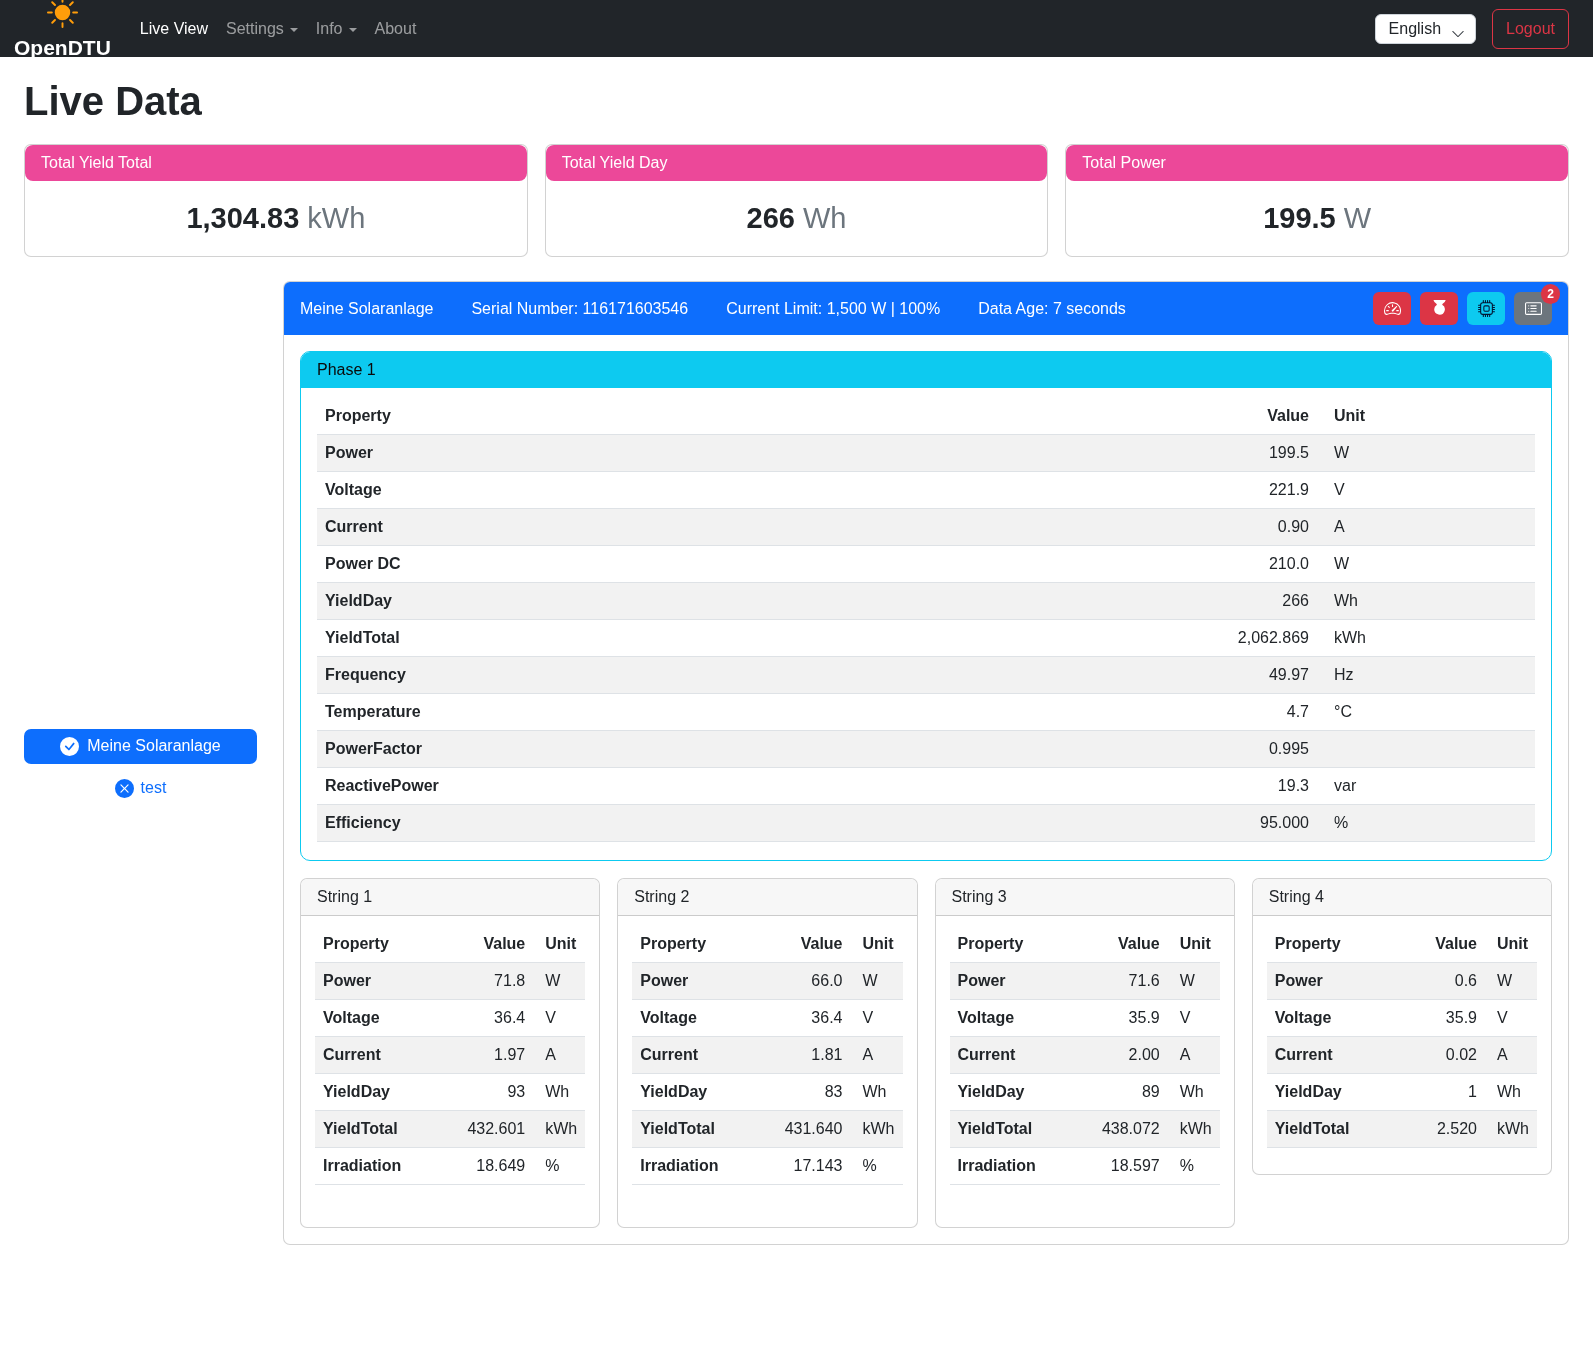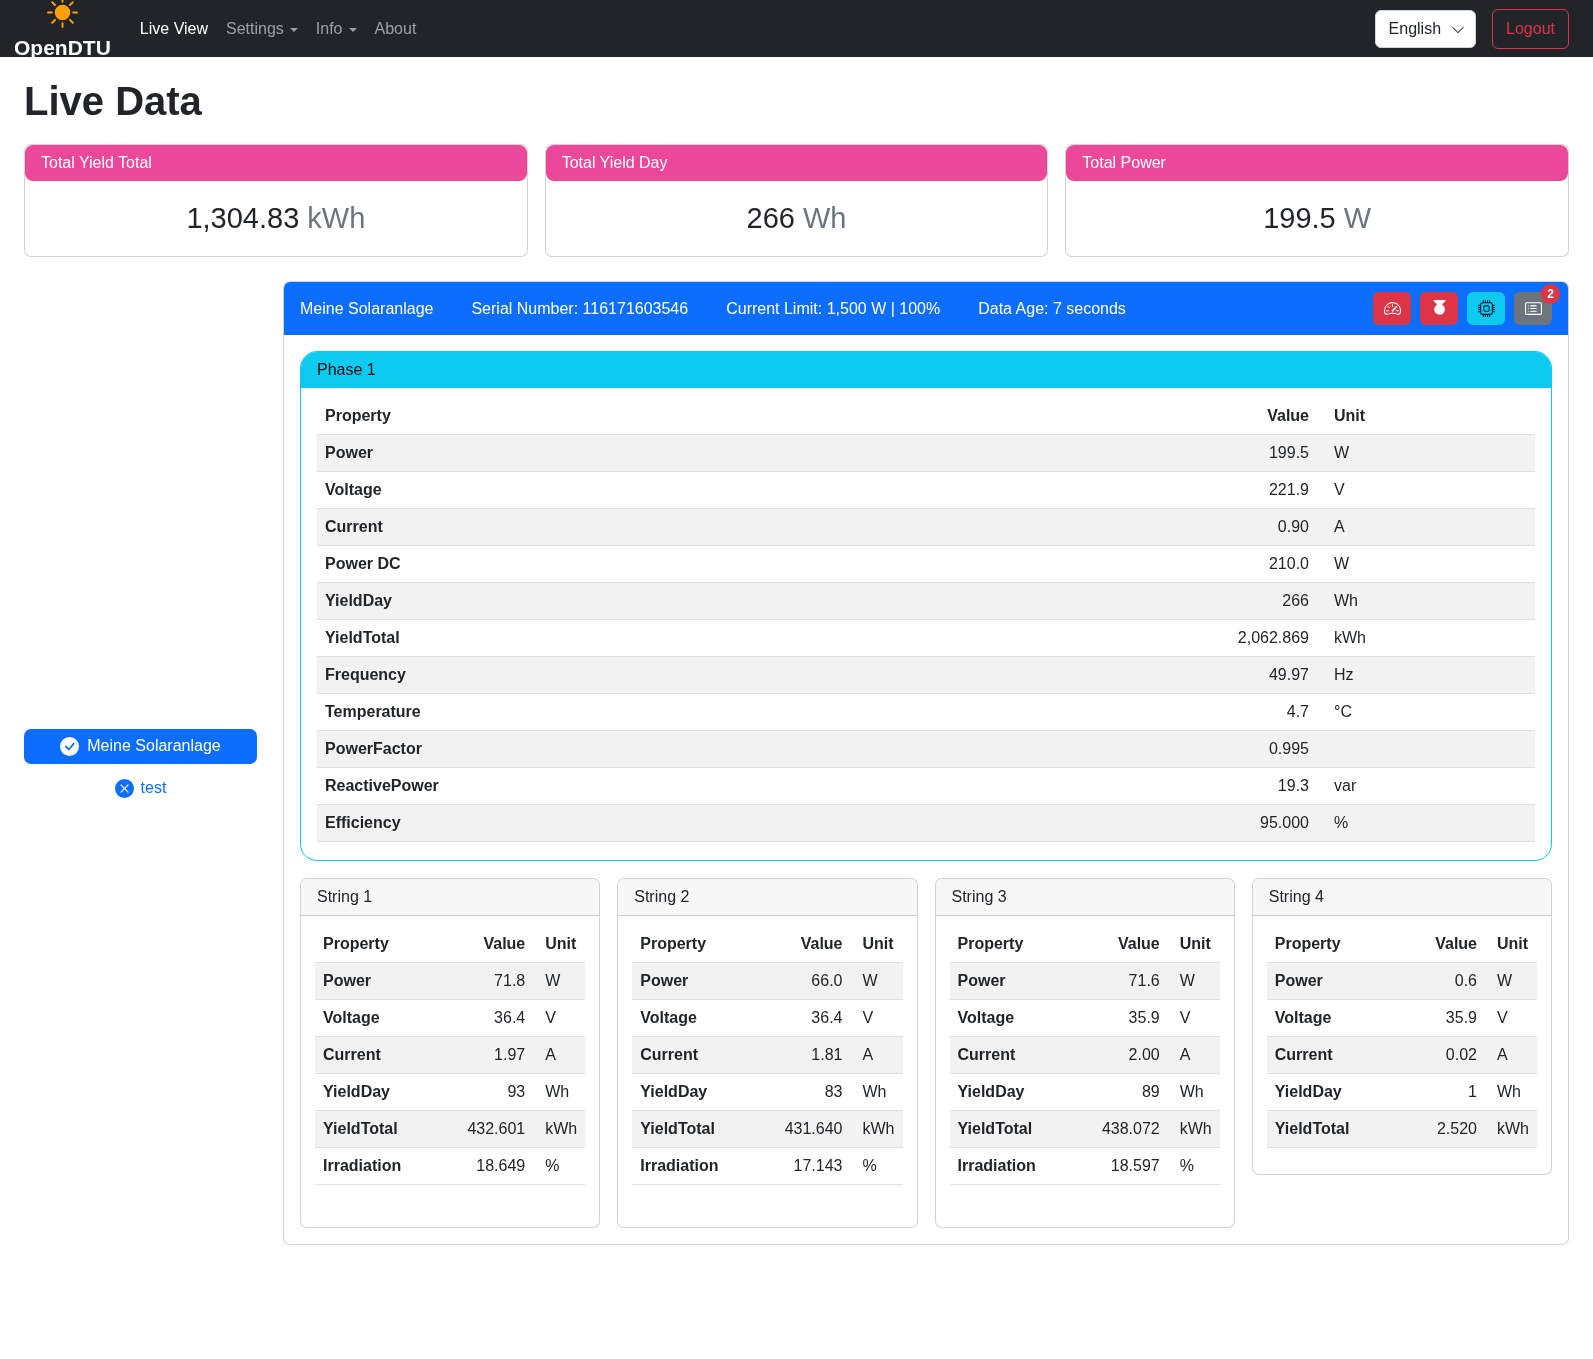--- a/index.html
+++ b/index.html
@@ -53,21 +53,21 @@
     background: #fff;
     border: 1px solid #ced4da;
     border-radius: 6px;
     padding: 6px 34px 6px 13px;
     font-size: 16px;
     color: #212529;
     cursor: pointer;
     margin-right: 16px;
     display: flex;
     align-items: center;
-    height: 38px;
+    height: 30px;
   }
   .lang-caret { position: absolute; right: 10px; top: 12px; }
   .logout-btn {
     color: #dc3545;
     background: transparent;
     border: 1px solid #dc3545;
     border-radius: 6px;
     padding: 6px 13px;
     font-size: 16px;
     cursor: pointer;
@@ -88,21 +88,21 @@
     overflow: hidden;
   }
   .card-header-success {
     background: #ec4899;
     color: #fff;
     padding: 9px 16px;
     font-size: 16px;
     border-radius: 8px;
   }
   .summary-value { padding: 21px 16px; text-align: center; font-size: 29px; }
-  .summary-number { font-weight: 400; color: #212529; }
+  .summary-number { font-weight: 700; color: #212529; }
   .summary-unit { color: #6c757d; font-weight: 500; margin-left: 8px; }
 
   
   .content-row { display: flex; align-items: center; gap: 26px; margin-top: 24px; }
   .inverter-col { width: 233px; flex-shrink: 0; }
   .select-btn {
     width: 100%;
     background: #0d6efd;
     color: #fff;
     border: none;
@@ -167,21 +167,21 @@
     color: #fff;
     font-size: 12px;
     font-weight: 600;
     line-height: 1;
     padding: 4px 6px;
     border-radius: 10px;
   }
   .panel-body { padding: 16px; }
 
   
-  .phase-card { border: 1px solid #0dcaf0; border-radius: 17px; overflow: hidden; }
+  .phase-card { border: 1px solid #0dcaf0; border-radius: 10px; overflow: hidden; }
   .phase-header { background: #0dcaf0; color: #0a0a0a; padding: 9px 16px; font-size: 16px; }
   .phase-body { padding: 10px 16px 18px 16px; }
 
   
   .data-table { width: 100%; border-collapse: collapse; font-size: 16px; }
   .data-table th, .data-table td {
     padding: 9px 8px;
     border-bottom: 1px solid #dee2e6;
     text-align: left;
     vertical-align: middle;

